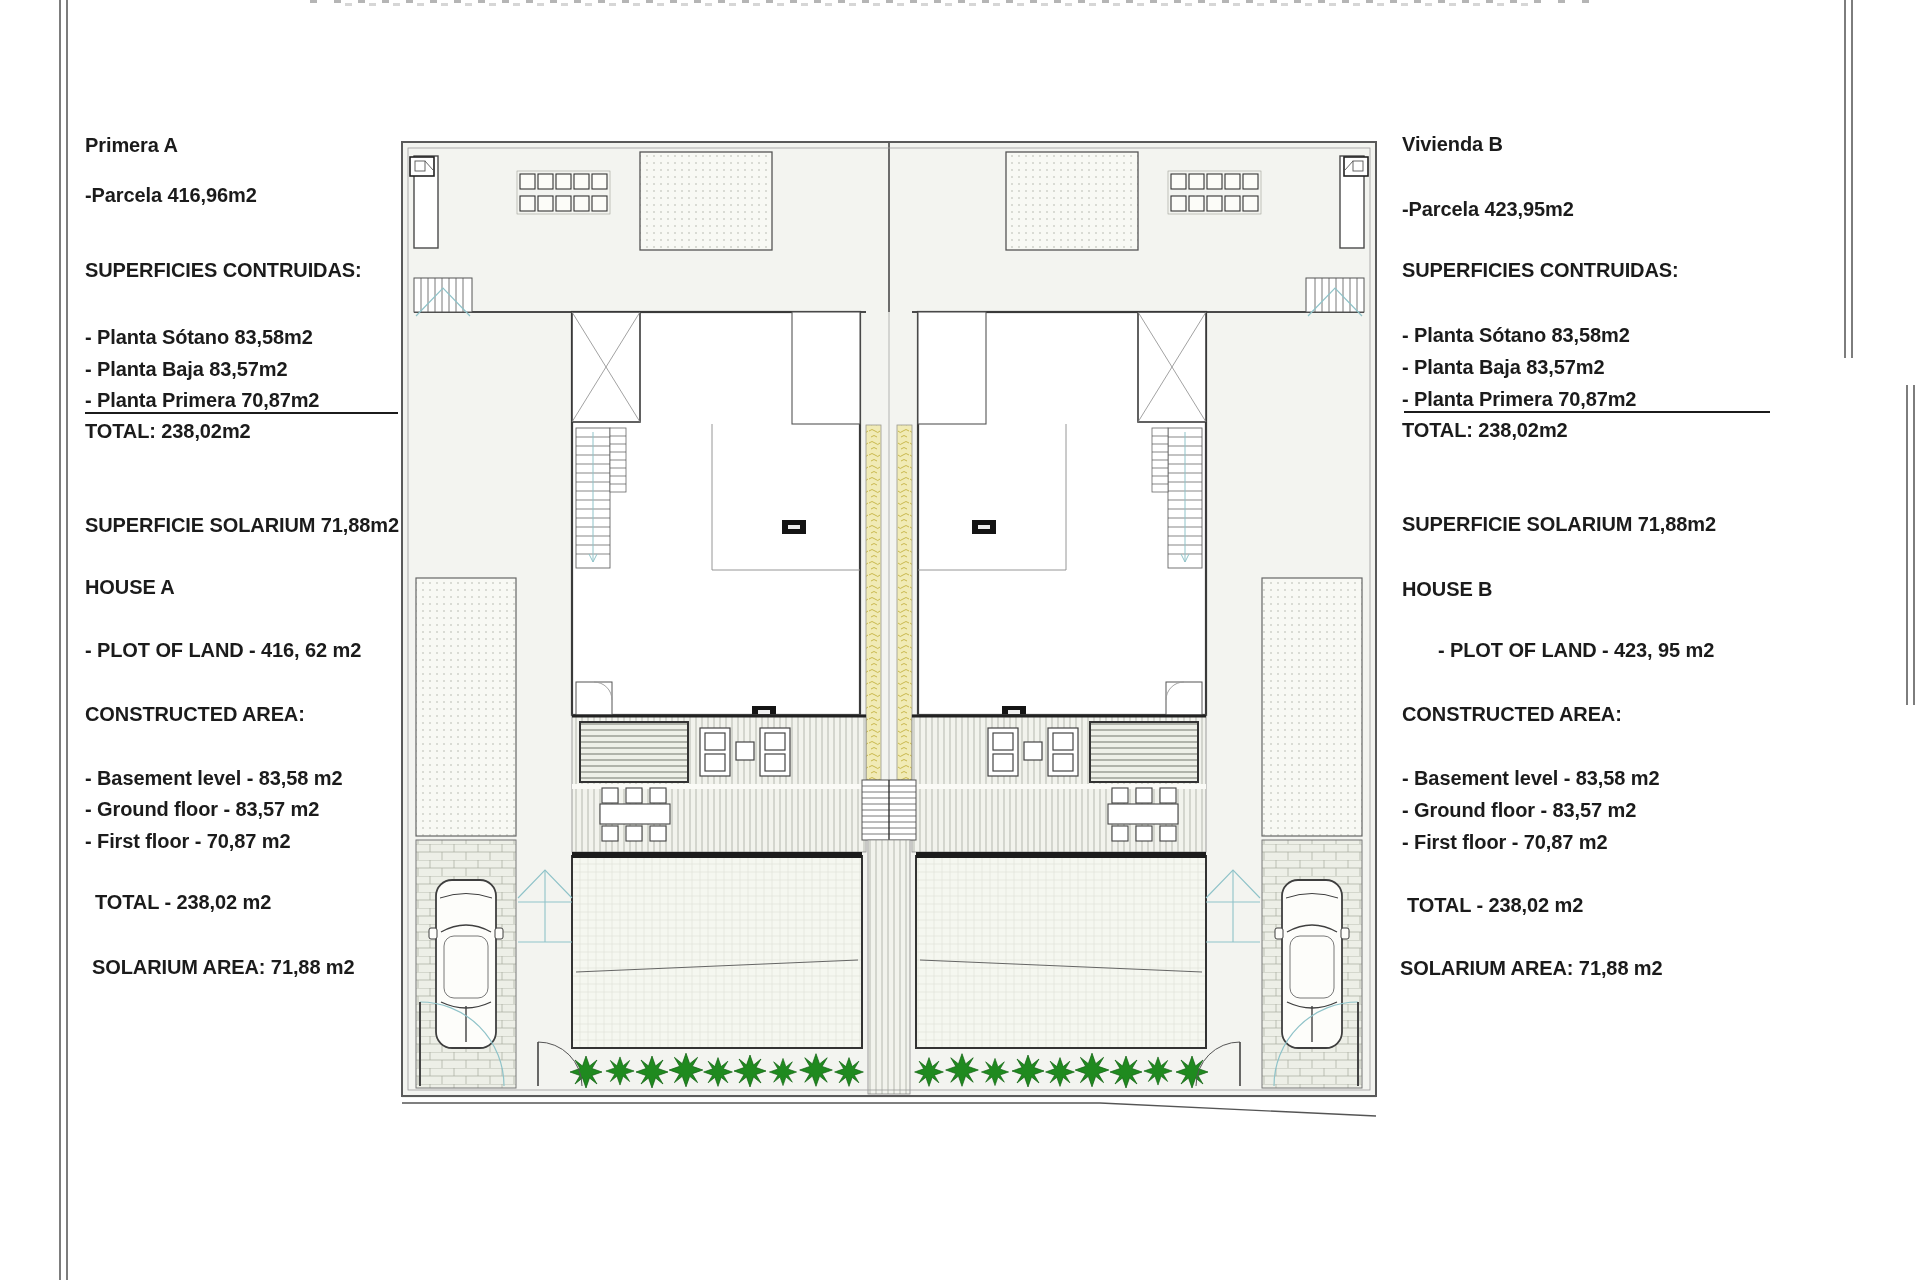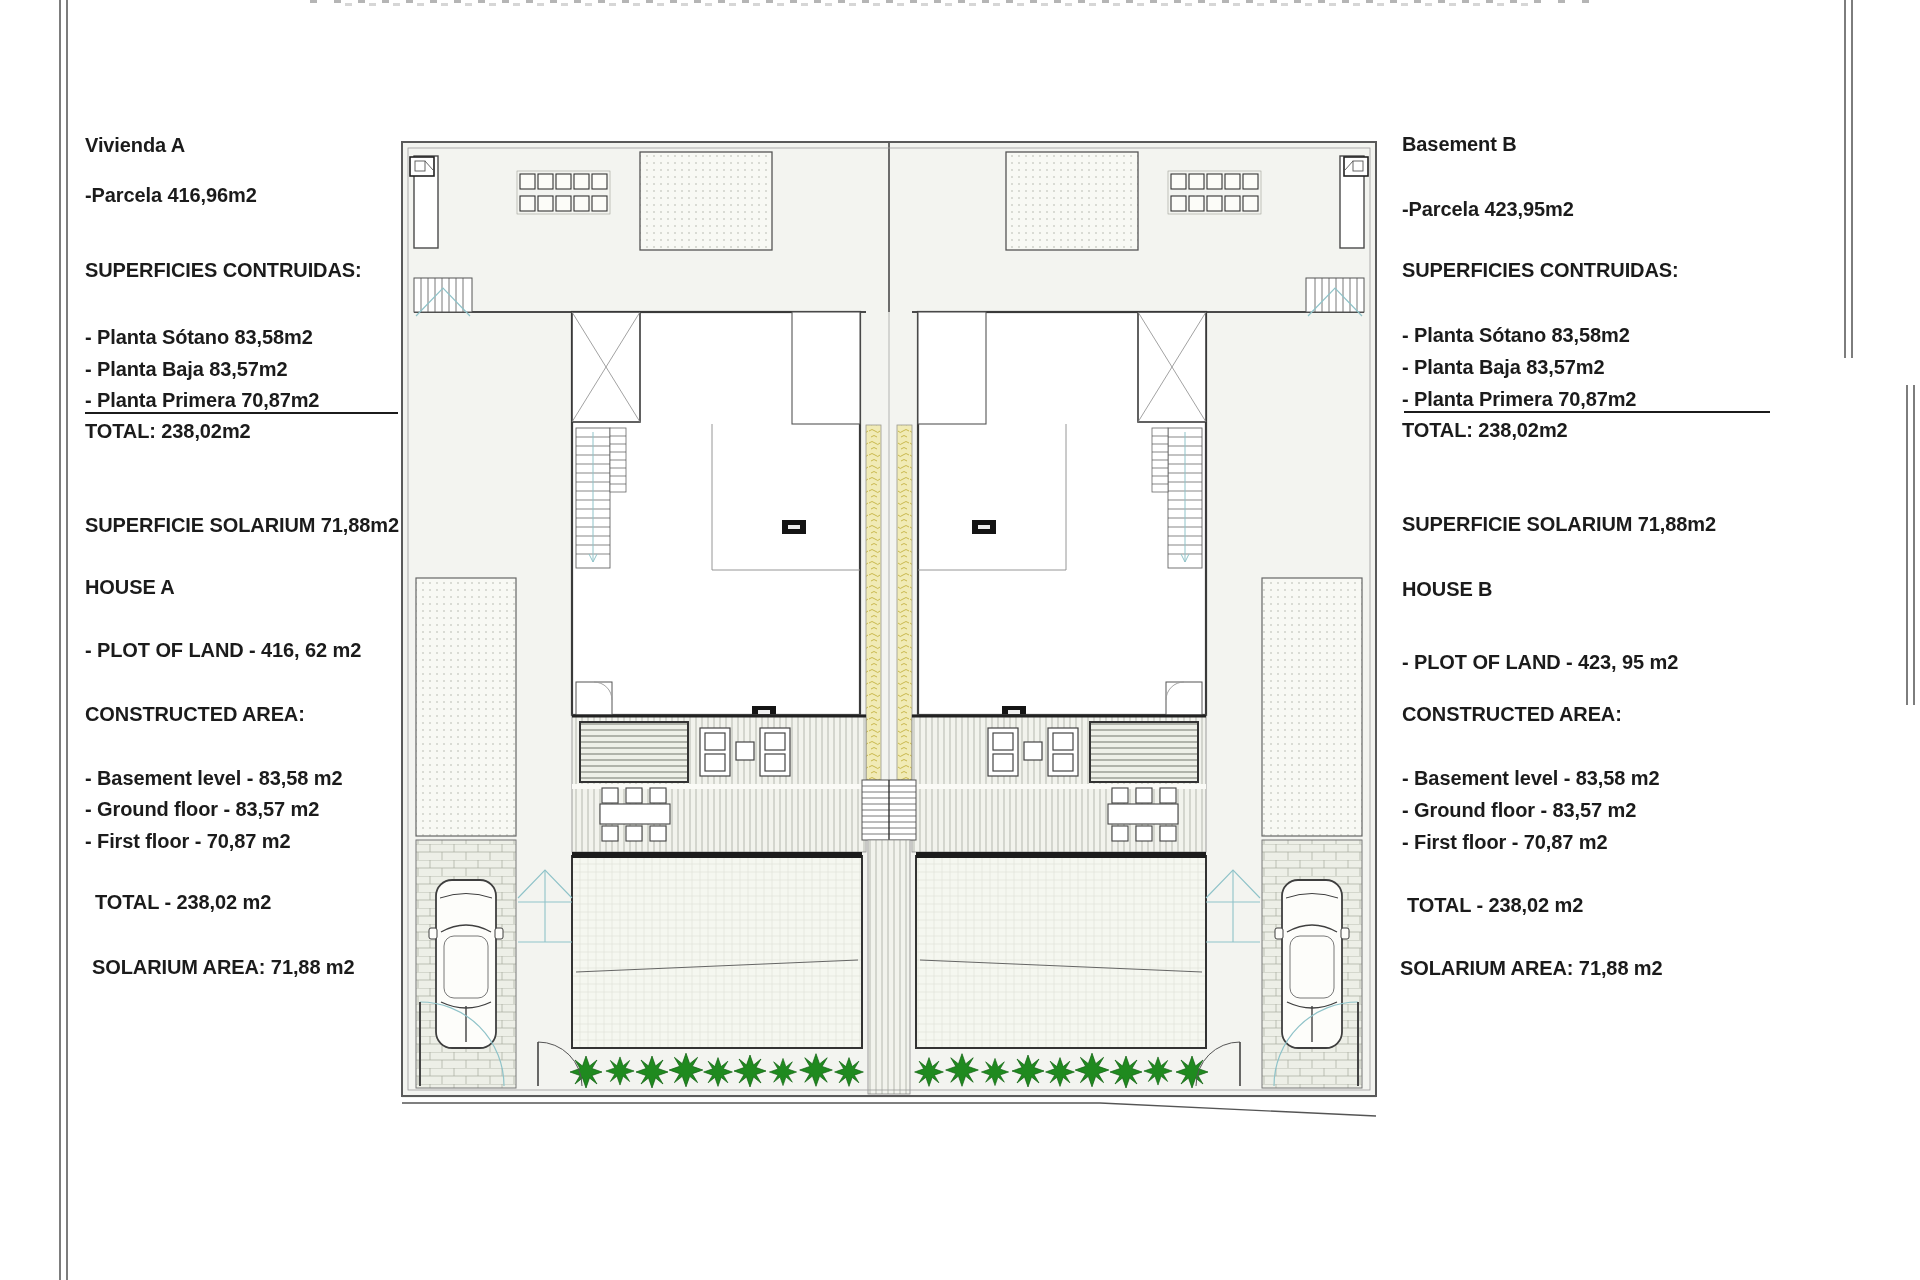--- a/index.html
+++ b/index.html
@@ -20,49 +20,49 @@
 
   <div class="vline" style="left:59px;top:0;height:1280px;"></div>
   <div class="vline" style="left:66px;top:0;height:1280px;"></div>
   <div class="vline" style="left:1844px;top:0;height:358px;"></div>
   <div class="vline" style="left:1851px;top:0;height:358px;"></div>
   <div class="vline" style="left:1906px;top:385px;height:320px;"></div>
   <div class="vline" style="left:1913px;top:385px;height:320px;"></div>
   <div class="dashrow" style="left:310px;top:0;width:1290px;"></div>
   <div class="dashrow" style="left:345px;top:3px;width:1190px;opacity:.55;"></div>
 
-  <div class="tl" style="left:85px;top:133px;">Vivienda A</div>
+  <div class="tl" style="left:85px;top:133px;">Primera A</div>
   <div class="tl" style="left:85px;top:183px;">-Parcela 416,96m2</div>
   <div class="tl" style="left:85px;top:258px;">SUPERFICIES CONTRUIDAS:</div>
   <div class="tl" style="left:85px;top:325px;">- Planta Sótano 83,58m2</div>
   <div class="tl" style="left:85px;top:357px;">- Planta Baja 83,57m2</div>
   <div class="tl" style="left:85px;top:388px;">- Planta Primera 70,87m2</div>
   <div class="uline" style="left:85px;top:412px;width:313px;"></div>
   <div class="tl" style="left:85px;top:419px;">TOTAL: 238,02m2</div>
   <div class="tl" style="left:85px;top:513px;">SUPERFICIE SOLARIUM 71,88m2</div>
   <div class="tl" style="left:85px;top:575px;">HOUSE A</div>
   <div class="tl" style="left:85px;top:638px;">- PLOT OF LAND - 416, 62 m2</div>
   <div class="tl" style="left:85px;top:702px;">CONSTRUCTED AREA:</div>
   <div class="tl" style="left:85px;top:766px;">- Basement level - 83,58 m2</div>
   <div class="tl" style="left:85px;top:797px;">- Ground floor - 83,57 m2</div>
   <div class="tl" style="left:85px;top:829px;">- First floor - 70,87 m2</div>
   <div class="tl" style="left:95px;top:890px;">TOTAL - 238,02 m2</div>
   <div class="tl" style="left:92px;top:955px;">SOLARIUM AREA: 71,88 m2</div>
 
-  <div class="tl" style="left:1402px;top:132px;">Basement B</div>
+  <div class="tl" style="left:1402px;top:132px;">Vivienda B</div>
   <div class="tl" style="left:1402px;top:197px;text-align:center;">-Parcela 423,95m2</div>
   <div class="tl" style="left:1402px;top:258px;">SUPERFICIES CONTRUIDAS:</div>
   <div class="tl" style="left:1402px;top:323px;">- Planta Sótano 83,58m2</div>
   <div class="tl" style="left:1402px;top:355px;">- Planta Baja 83,57m2</div>
   <div class="tl" style="left:1402px;top:387px;">- Planta Primera 70,87m2</div>
   <div class="uline" style="left:1404px;top:411px;width:366px;"></div>
   <div class="tl" style="left:1402px;top:418px;">TOTAL: 238,02m2</div>
   <div class="tl" style="left:1402px;top:512px;">SUPERFICIE SOLARIUM 71,88m2</div>
   <div class="tl" style="left:1402px;top:577px;text-align:right;">HOUSE B</div>
-  <div class="tl" style="left:1402px;top:638px;margin-top:12px;">- PLOT OF LAND - 423, 95 m2</div>
+  <div class="tl" style="left:1438px;top:638px;">- PLOT OF LAND - 423, 95 m2</div>
   <div class="tl" style="left:1402px;top:702px;">CONSTRUCTED AREA:</div>
   <div class="tl" style="left:1402px;top:766px;">- Basement level - 83,58 m2</div>
   <div class="tl" style="left:1402px;top:798px;">- Ground floor - 83,57 m2</div>
   <div class="tl" style="left:1402px;top:830px;">- First floor - 70,87 m2</div>
   <div class="tl" style="left:1407px;top:893px;">TOTAL - 238,02 m2</div>
   <div class="tl" style="left:1400px;top:956px;">SOLARIUM AREA: 71,88 m2</div>
 
   <svg id="plan-svg" width="978" height="992" viewBox="0 0 978 992" xmlns="http://www.w3.org/2000/svg">
     <defs>
       <pattern id="dots" width="7" height="7" patternUnits="userSpaceOnUse">

